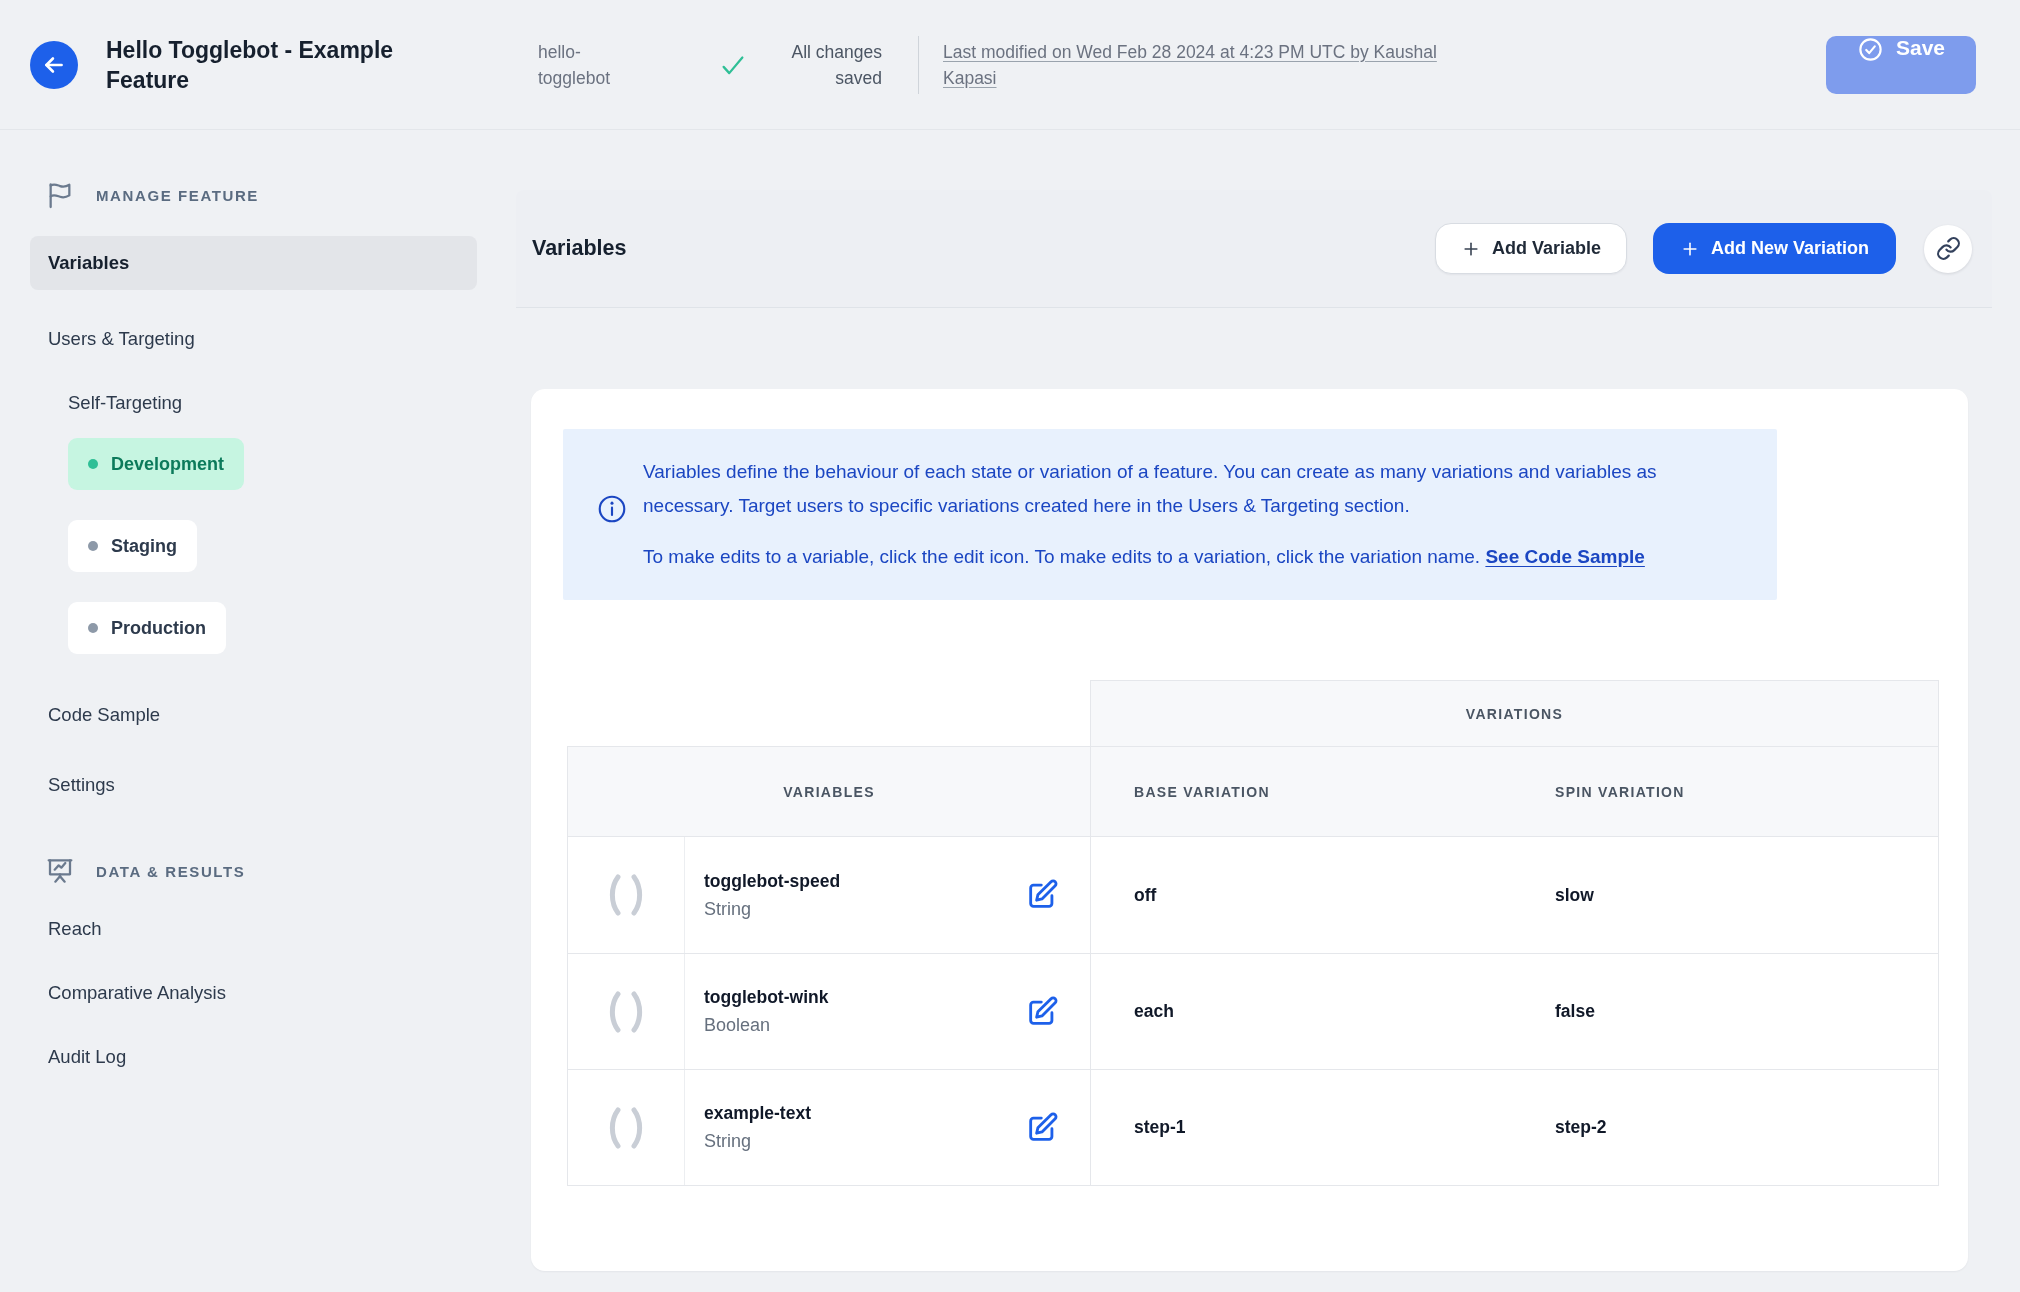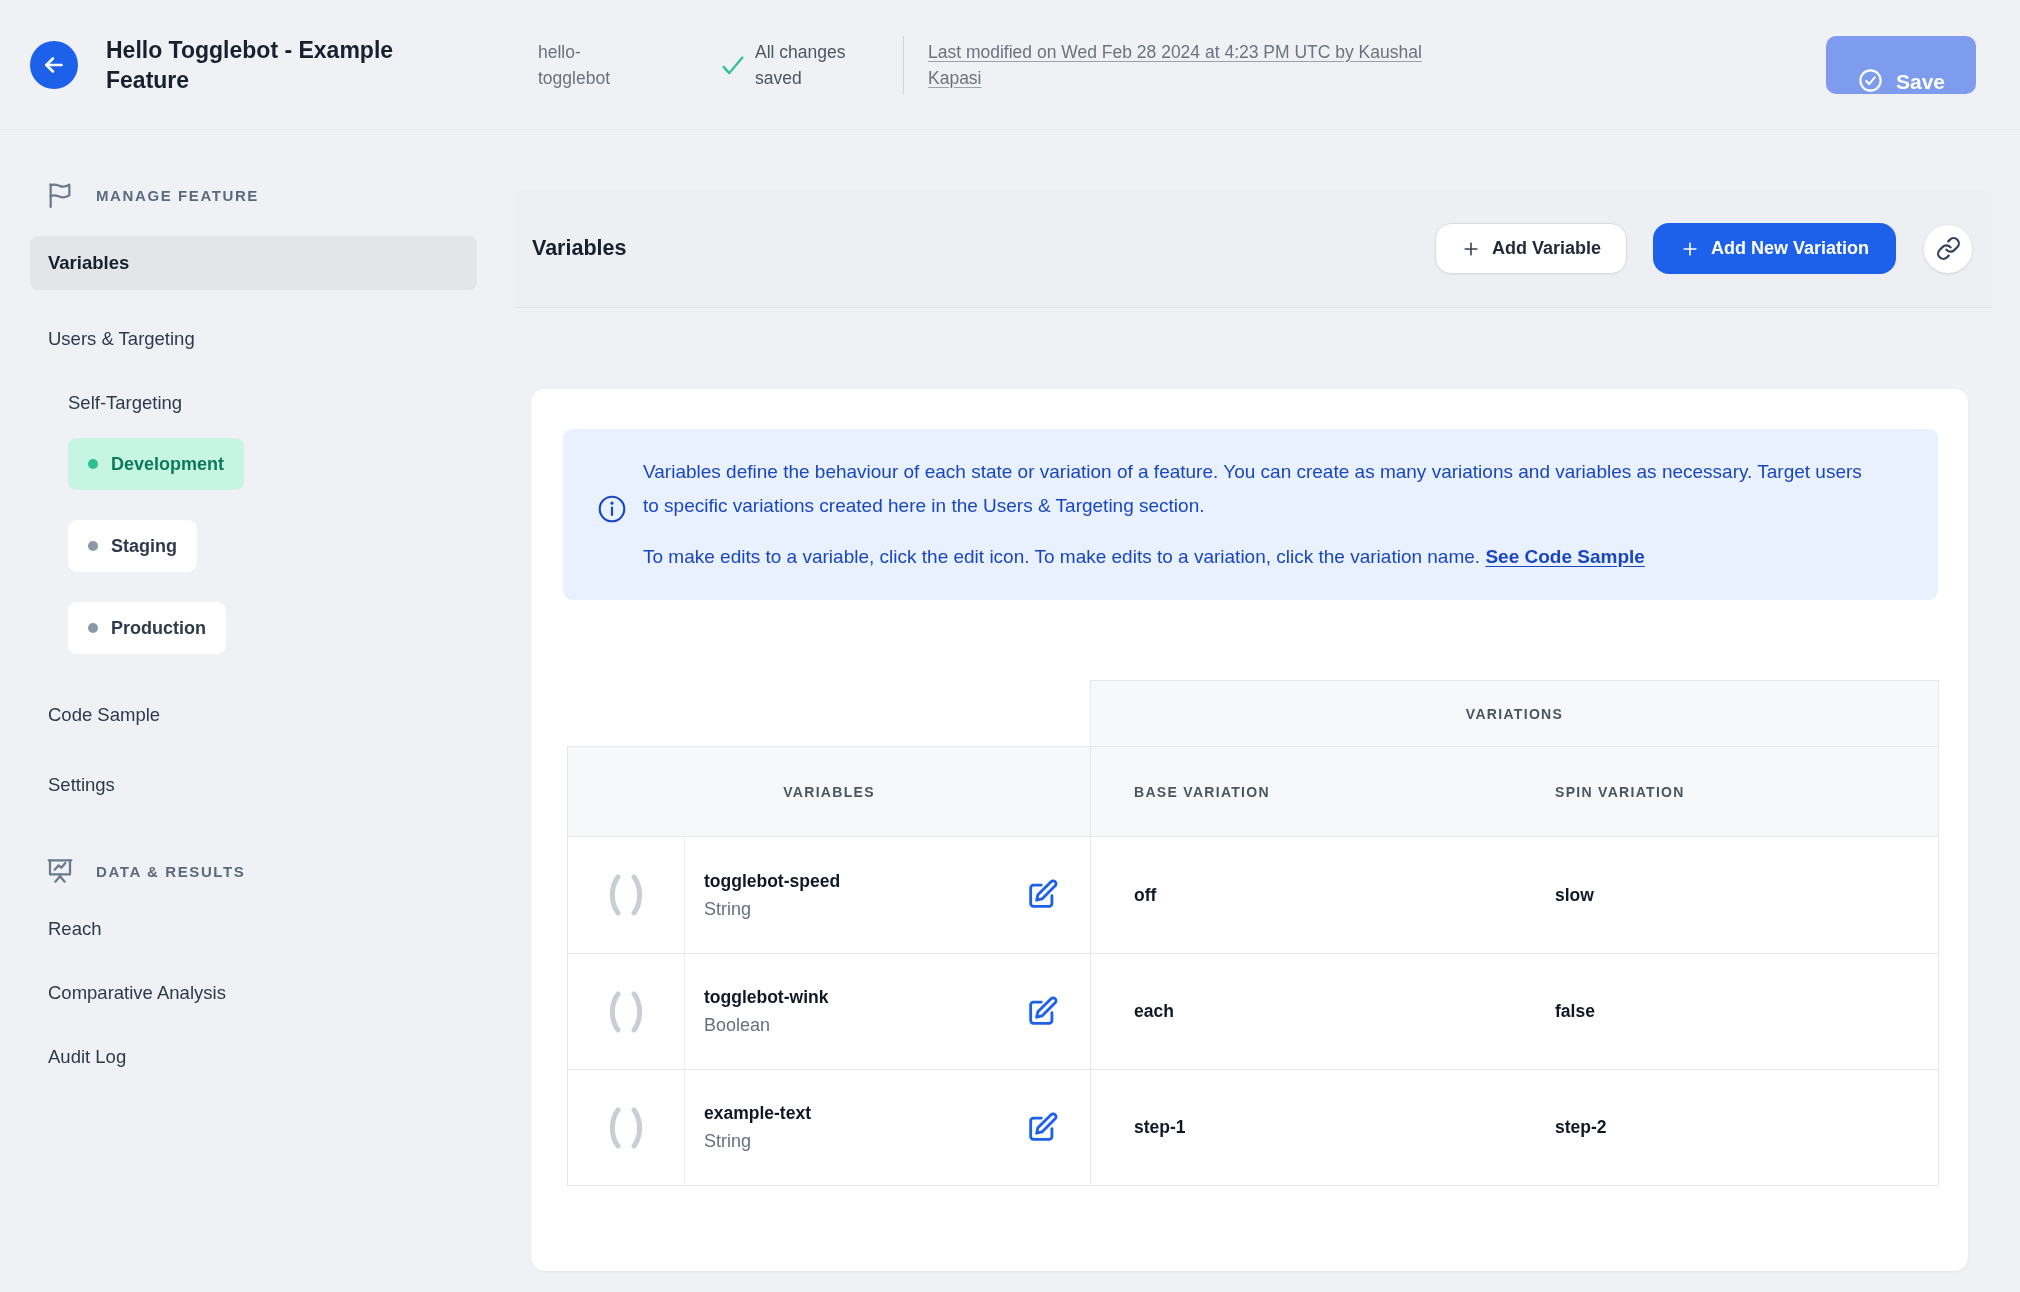--- a/index.html
+++ b/index.html
@@ -26,34 +26,34 @@
     flex:0 0 48px;
   }
   .page-title {
     margin-left:28px; width:340px;
     font-size:23px; line-height:30px; font-weight:700; color:#16202e;
   }
   .feature-key {
     margin-left:92px; width:112px;
     font-size:17.5px; line-height:26px; color:#6b7280;
   }
-  .saved-wrap { margin-left:68px; display:flex; align-items:center; gap:7px; }
+  .saved-wrap { margin-left:68px; display:flex; align-items:center; gap:22px;text-align:right; }
   .saved-text { width:112px; font-size:17.5px; line-height:26px; color:#4b5563; }
   .v-divider { margin-left:36px; width:1px; height:58px; background:#cfd4da; }
   .modified-link {
     margin-left:24px; width:530px;
     font-size:17.5px; line-height:26px; color:#6b7280;
     text-decoration:underline; text-decoration-color:#9aa3ad; text-underline-offset:3px;
     cursor:pointer;
   }
   .save-btn {
     margin-left:auto; margin-right:44px;
     height:58px; min-width:150px; border:none; border-radius:10px;
     background:#7e9ced; color:#ffffff; font-weight:700; font-size:21px;
-    display:flex; align-items:flex-end; justify-content:center; gap:12px;
+    display:flex; align-items:flex-start; justify-content:center; gap:12px;
     font-family:inherit; cursor:default;
   }
 
   
   .body-row { flex:1; display:flex; min-height:0; }
 
   
   .sidebar { width:516px; flex:0 0 516px; padding:48px 0 0 30px; }
   .sec-head { display:flex; align-items:center; gap:20px; padding-left:14px; height:34px; }
   .sec-head .sec-label {
@@ -117,21 +117,21 @@
     display:flex; align-items:center; justify-content:center; cursor:pointer;
   }
 
   .card {
     margin:81px 0 0 15px; width:1437px; height:882px;
     background:#ffffff; border-radius:14px;
     box-shadow:0 1px 2px rgba(16,24,40,.05);
     padding:40px 30px 0 32px;
   }
   .infobox {
-    width:1375px; background:#e8f1fd; border-radius:9px;
+    width:1214px; background:#e8f1fd; border-radius:2px;
     display:flex; padding:26px 56px 26px 33px; gap:15px;
   }
   .infobox .itexts { flex:1; }
   .infobox p { font-size:19px; line-height:34px; color:#1b46c2; }
   .infobox p + p { margin-top:17px; }
   .info-icon-wrap { padding-top:38px; flex:0 0 32px; }
   .see-code {
     color:#1b46c2; font-weight:700; text-decoration:underline;
     text-underline-offset:3px; cursor:pointer;
   }

